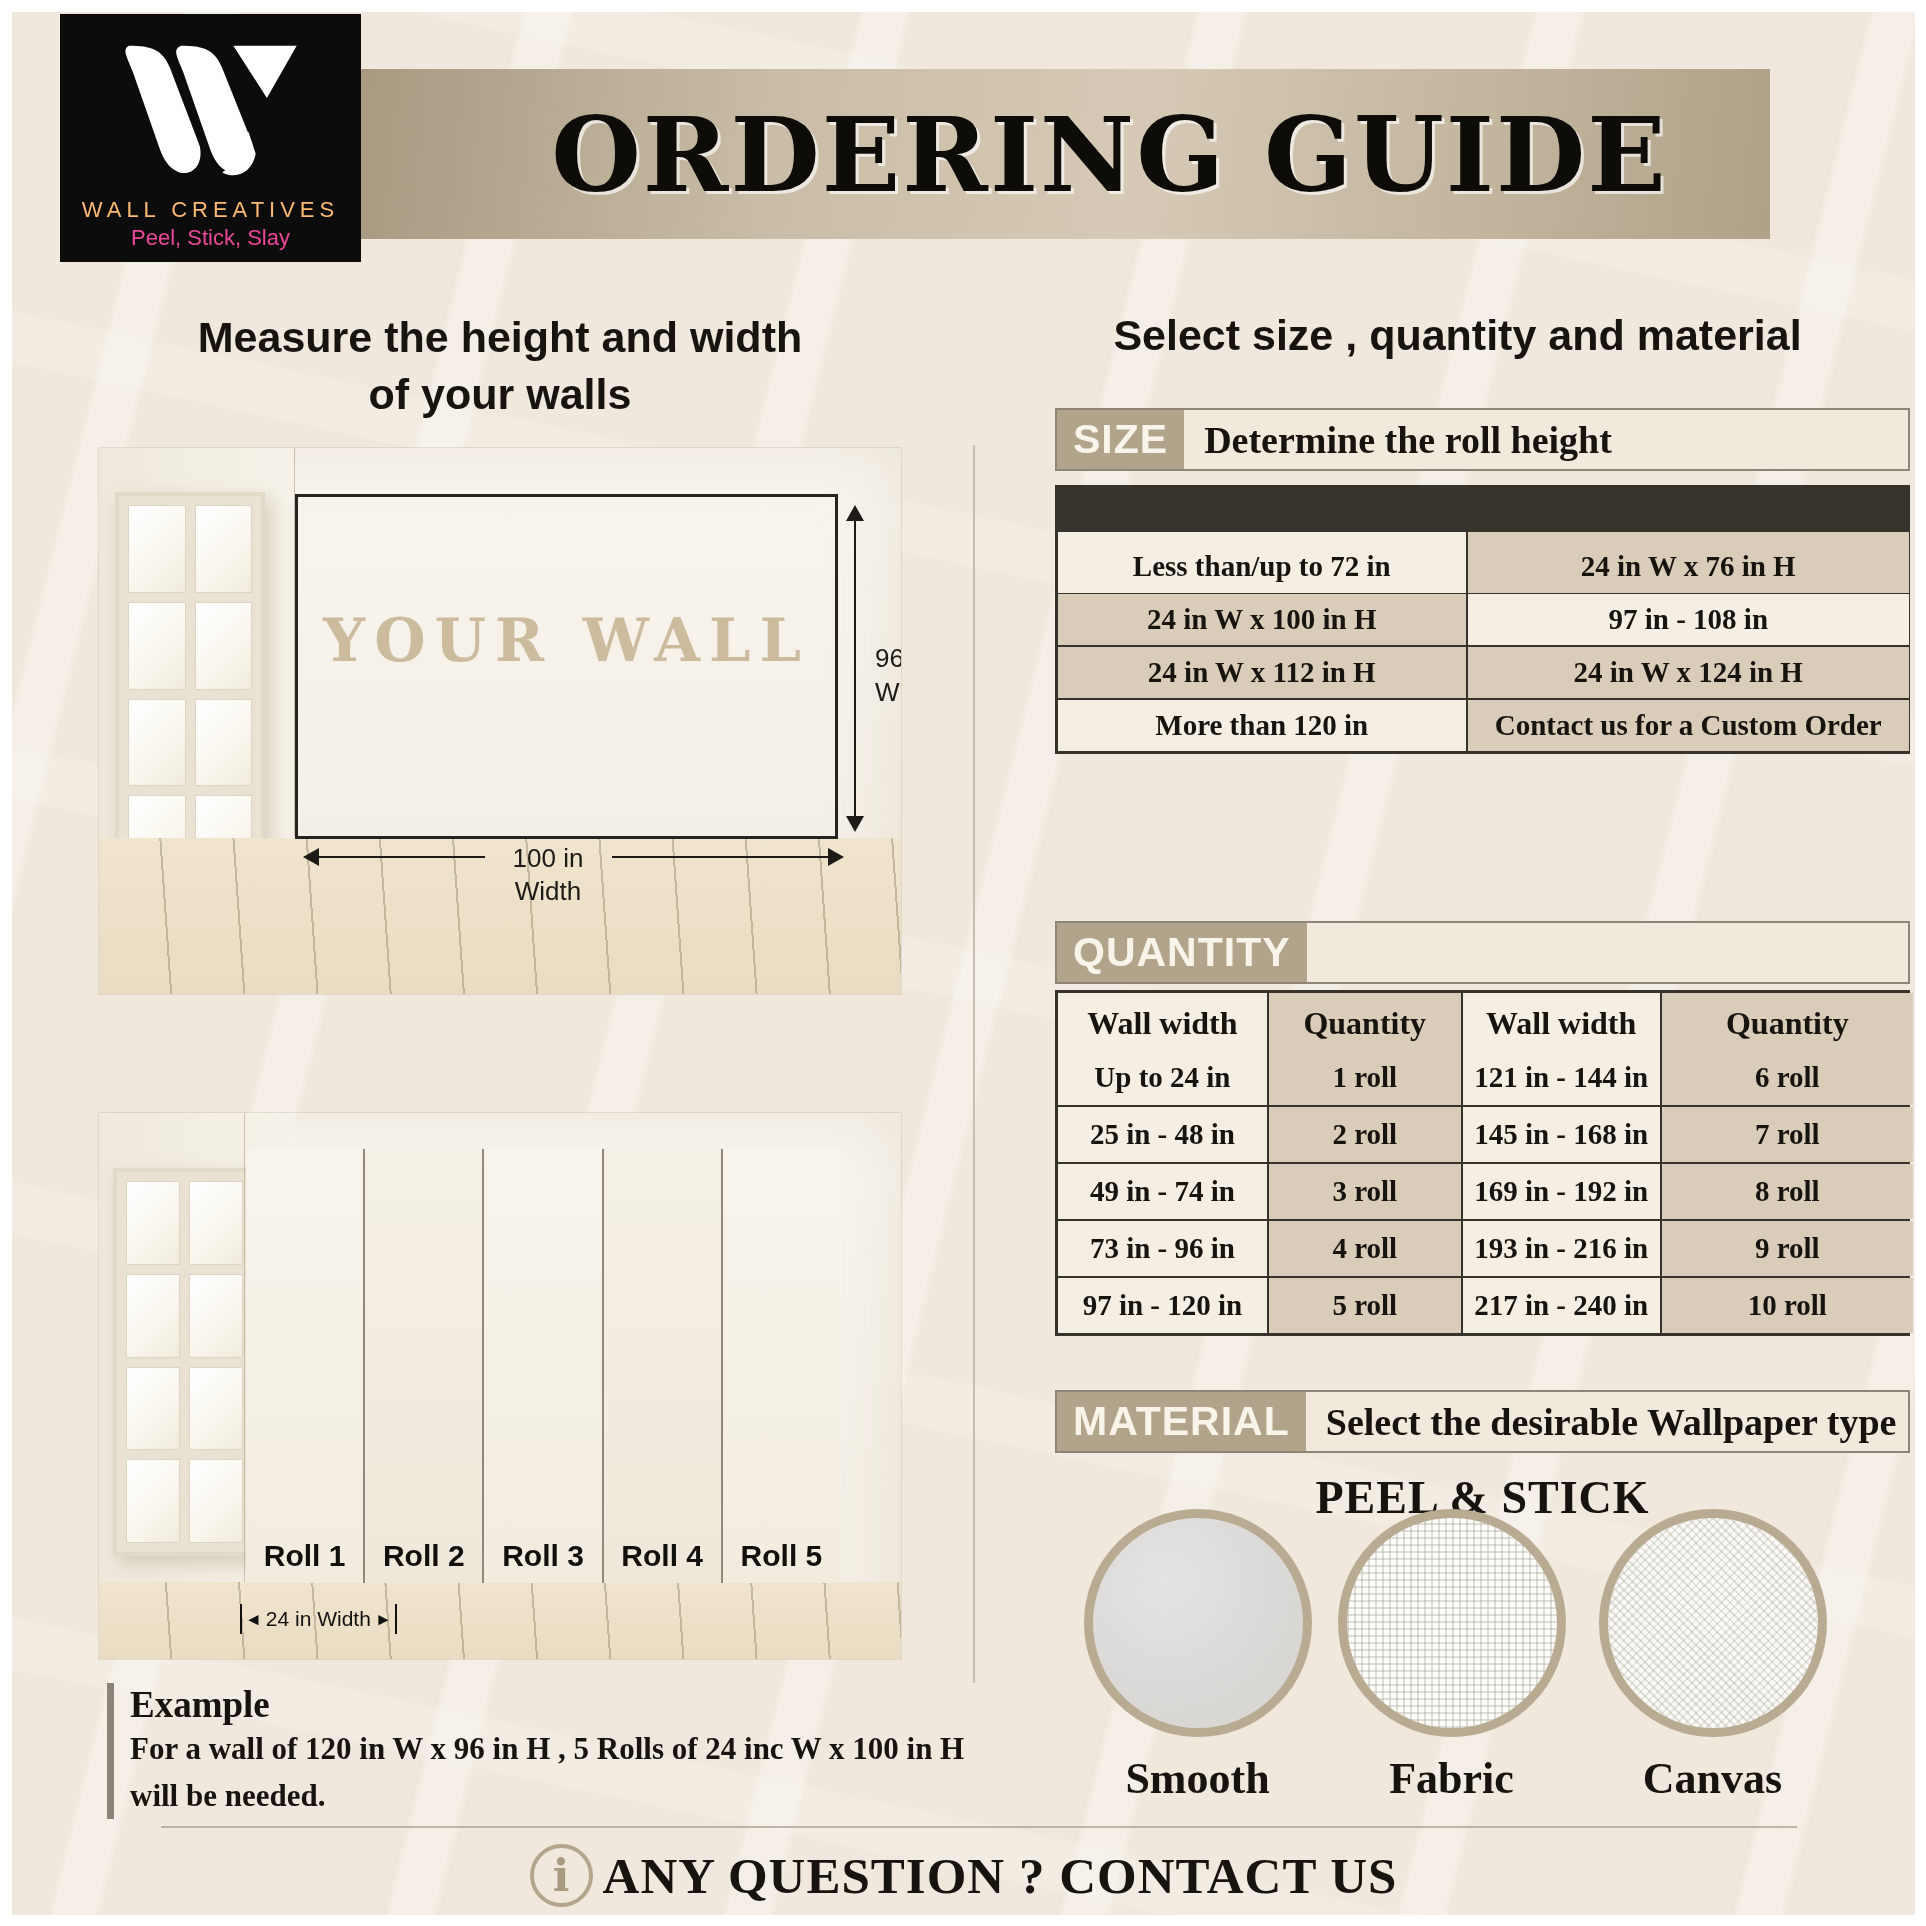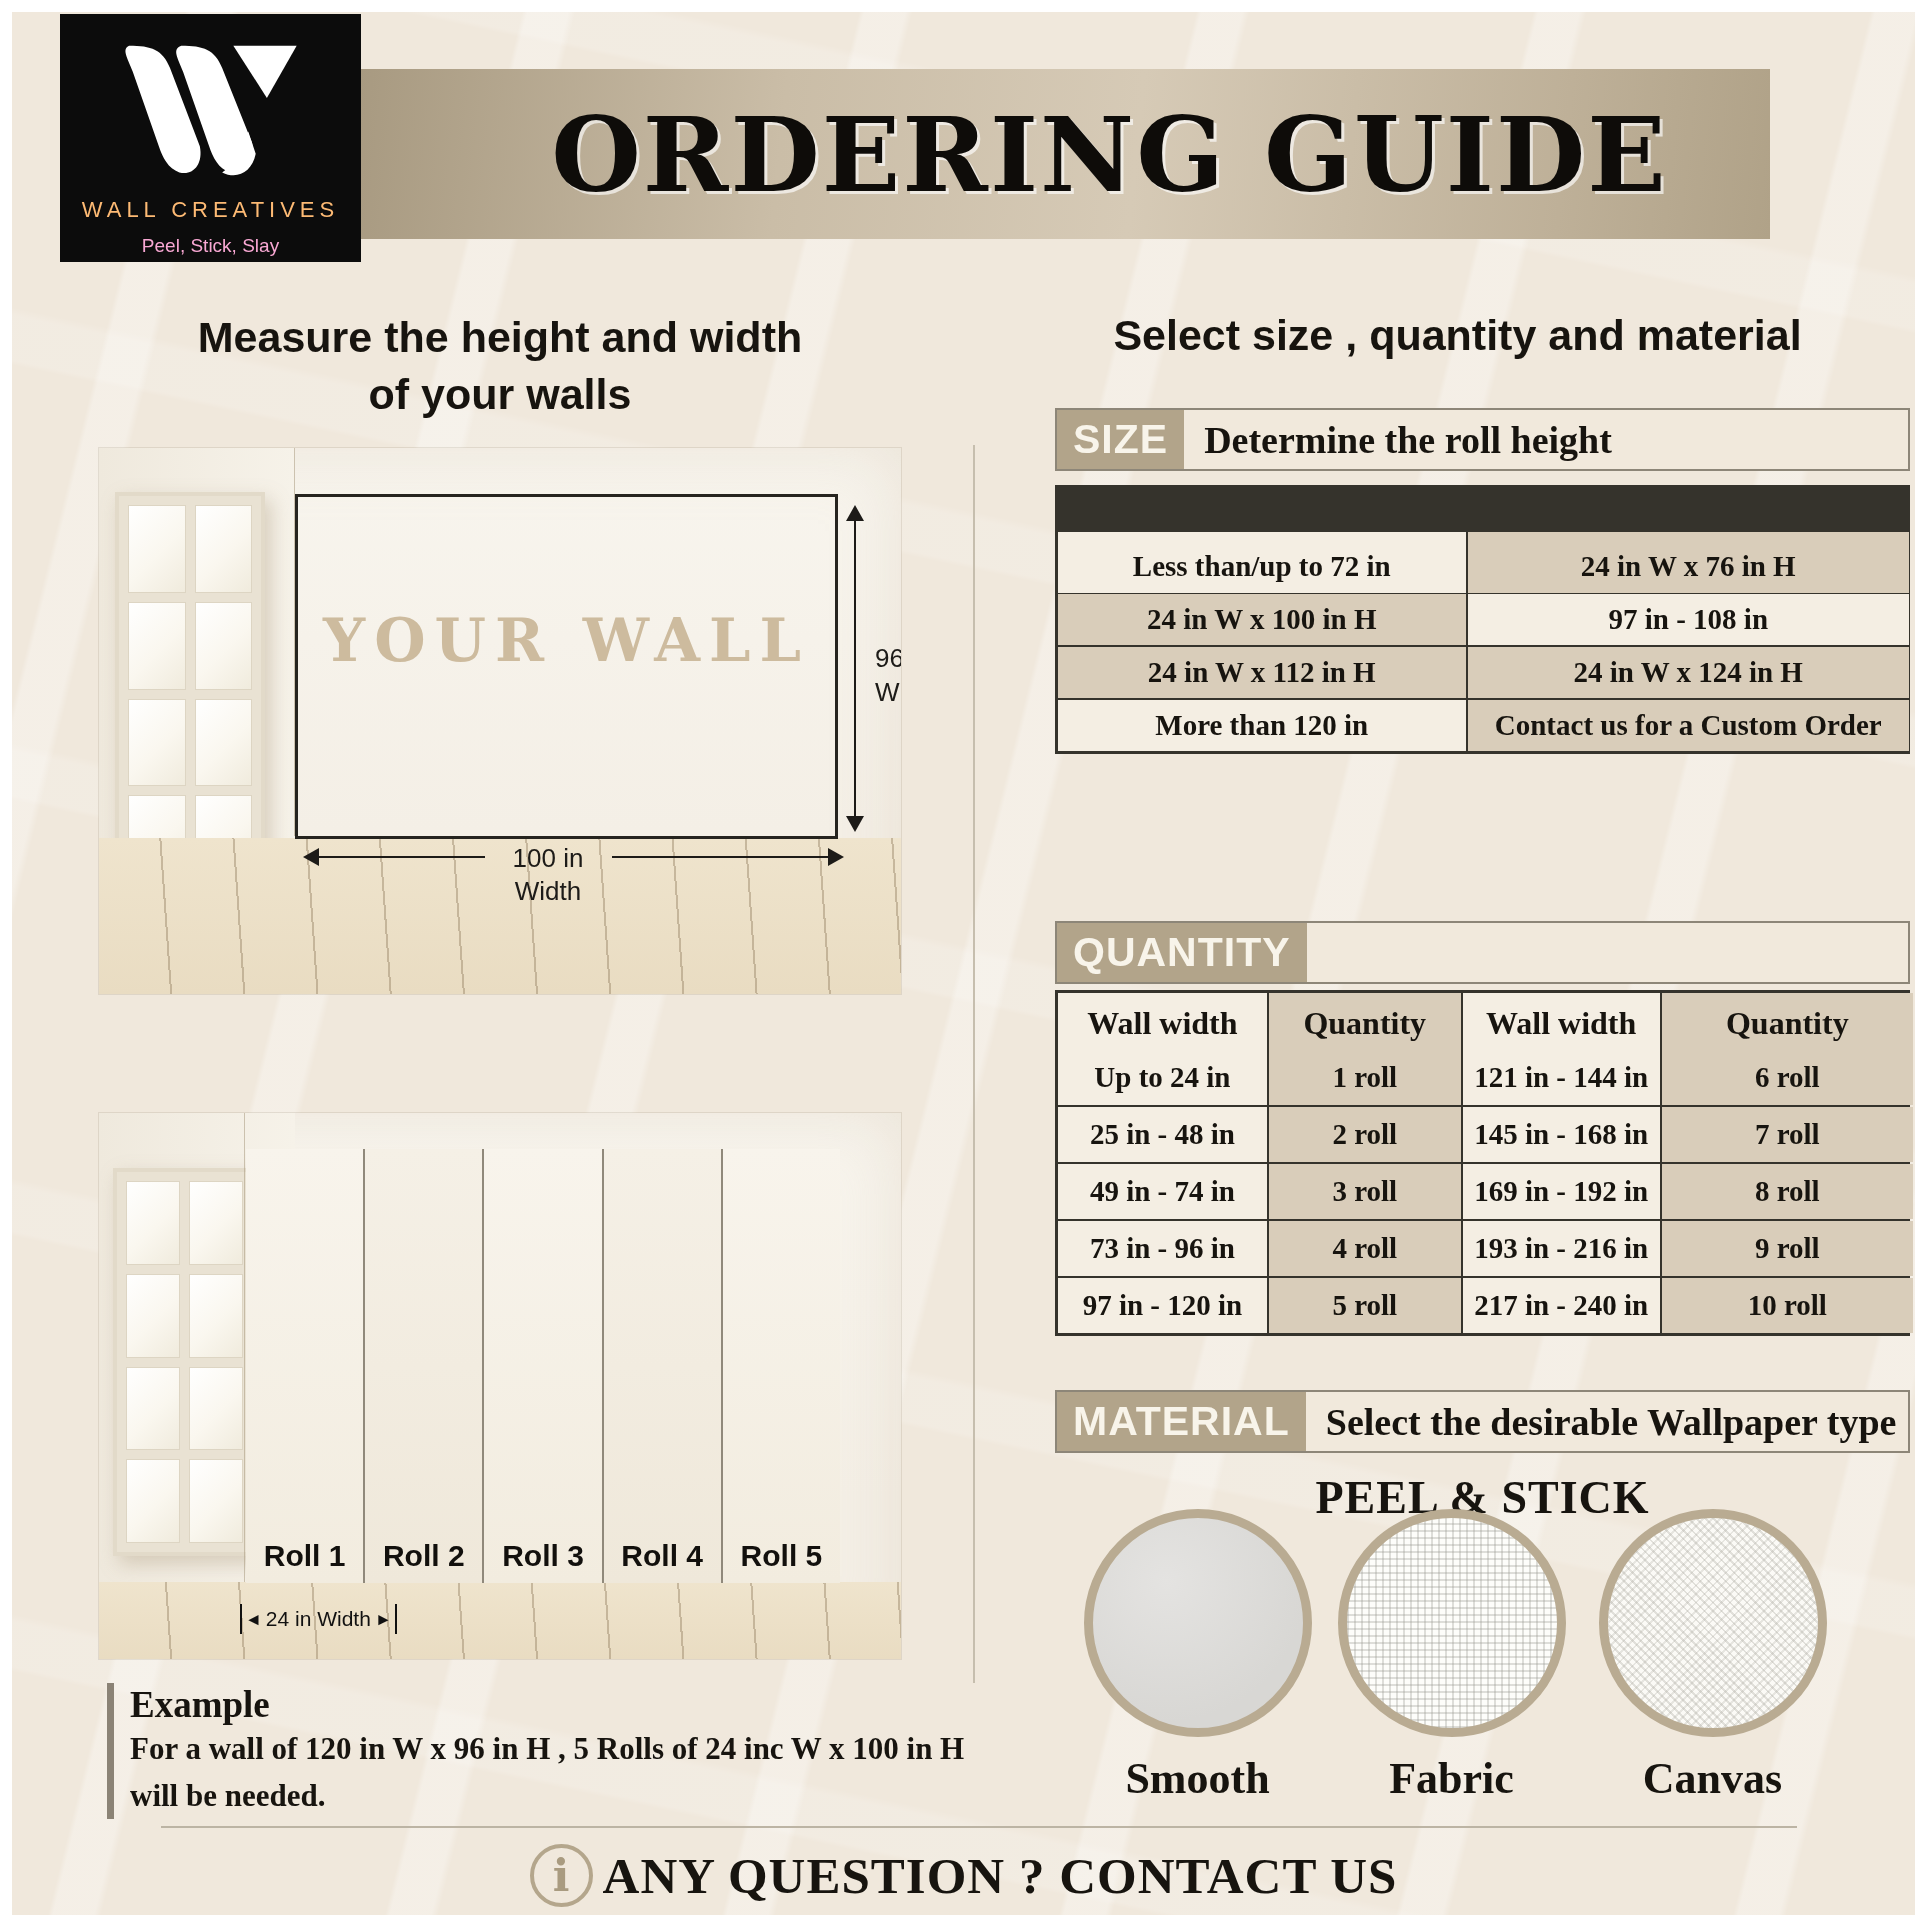--- a/index.html
+++ b/index.html
@@ -9,21 +9,21 @@
     background-image:
       repeating-linear-gradient(104deg, rgba(255,255,255,0) 0 168px, rgba(255,255,255,.30) 173px 213px, rgba(255,255,255,0) 220px 327px),
       repeating-linear-gradient(12deg, rgba(255,255,255,0) 0 238px, rgba(255,255,255,.16) 243px 287px, rgba(255,255,255,0) 295px 426px);
   }
 
   
   .logo { position:absolute; left:48px; top:2px; width:301px; height:248px; background:#0c0c0c;
     display:flex; flex-direction:column; align-items:center; justify-content:flex-start; z-index:2; }
   .logo-mark { width:188px; height:149px; margin-top:28px; }
   .logo-name { color:#fdba74; font-family:"Liberation Sans",sans-serif; font-size:22px; letter-spacing:5px; margin-top:6px; }
-  .logo-tagline { color:#f9a8d4; font-family:"Liberation Sans",sans-serif; font-size:19px; margin-top:12px; }
+  .logo-tagline { color:#ec4899; font-family:"Liberation Sans",sans-serif; font-size:22px; margin-top:2px; }
 
   .banner { position:absolute; left:348px; top:57px; width:1410px; height:170px;
     background:linear-gradient(96deg,#a89a81 0%, #cabda7 30%, #d6cab6 55%, #beb098 85%, #b0a288 100%);
     display:flex; align-items:center; justify-content:center; padding-left:89px; }
   .title { font-family:"DejaVu Serif", serif; font-weight:bold; font-size:103px; letter-spacing:2px; color:#0e0c09;
     text-shadow:3px 3px 0 rgba(255,255,255,.65); white-space:nowrap; }
 
   
   .left-heading { position:absolute; left:87px; top:297px; width:802px; text-align:center;
     font-family:"Liberation Sans",sans-serif; font-weight:700; font-size:43px; line-height:1.32; }

